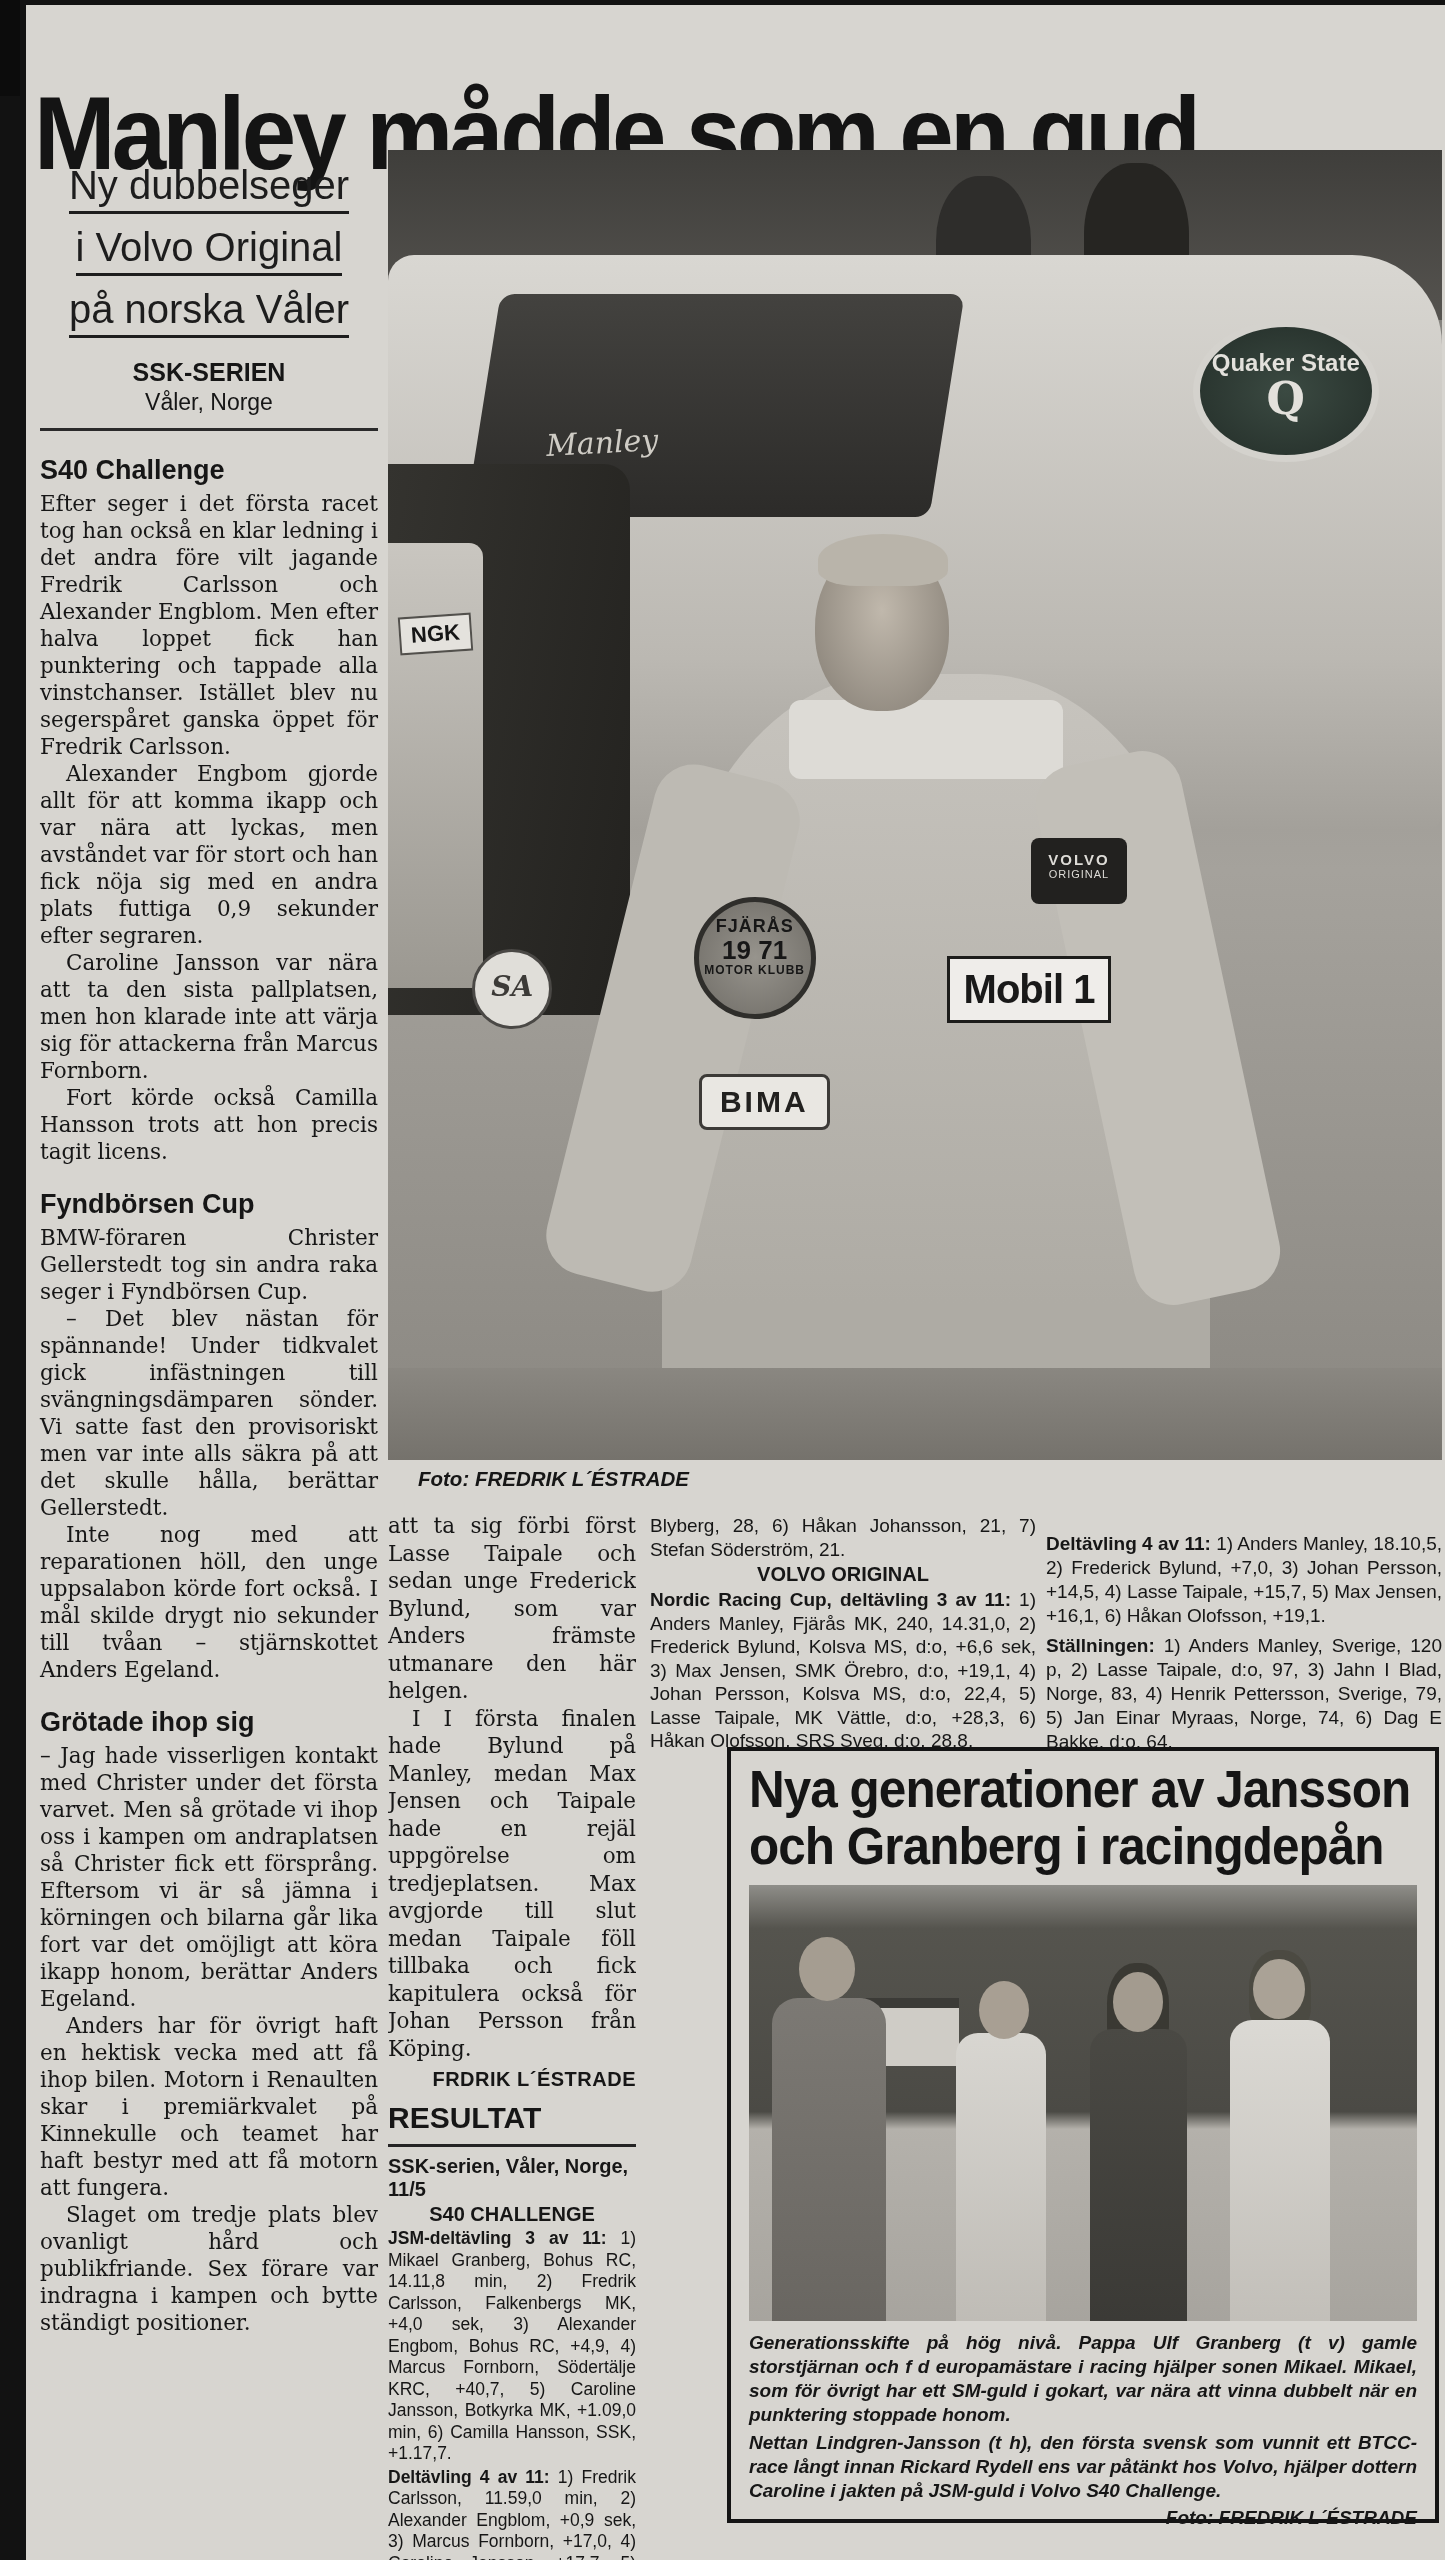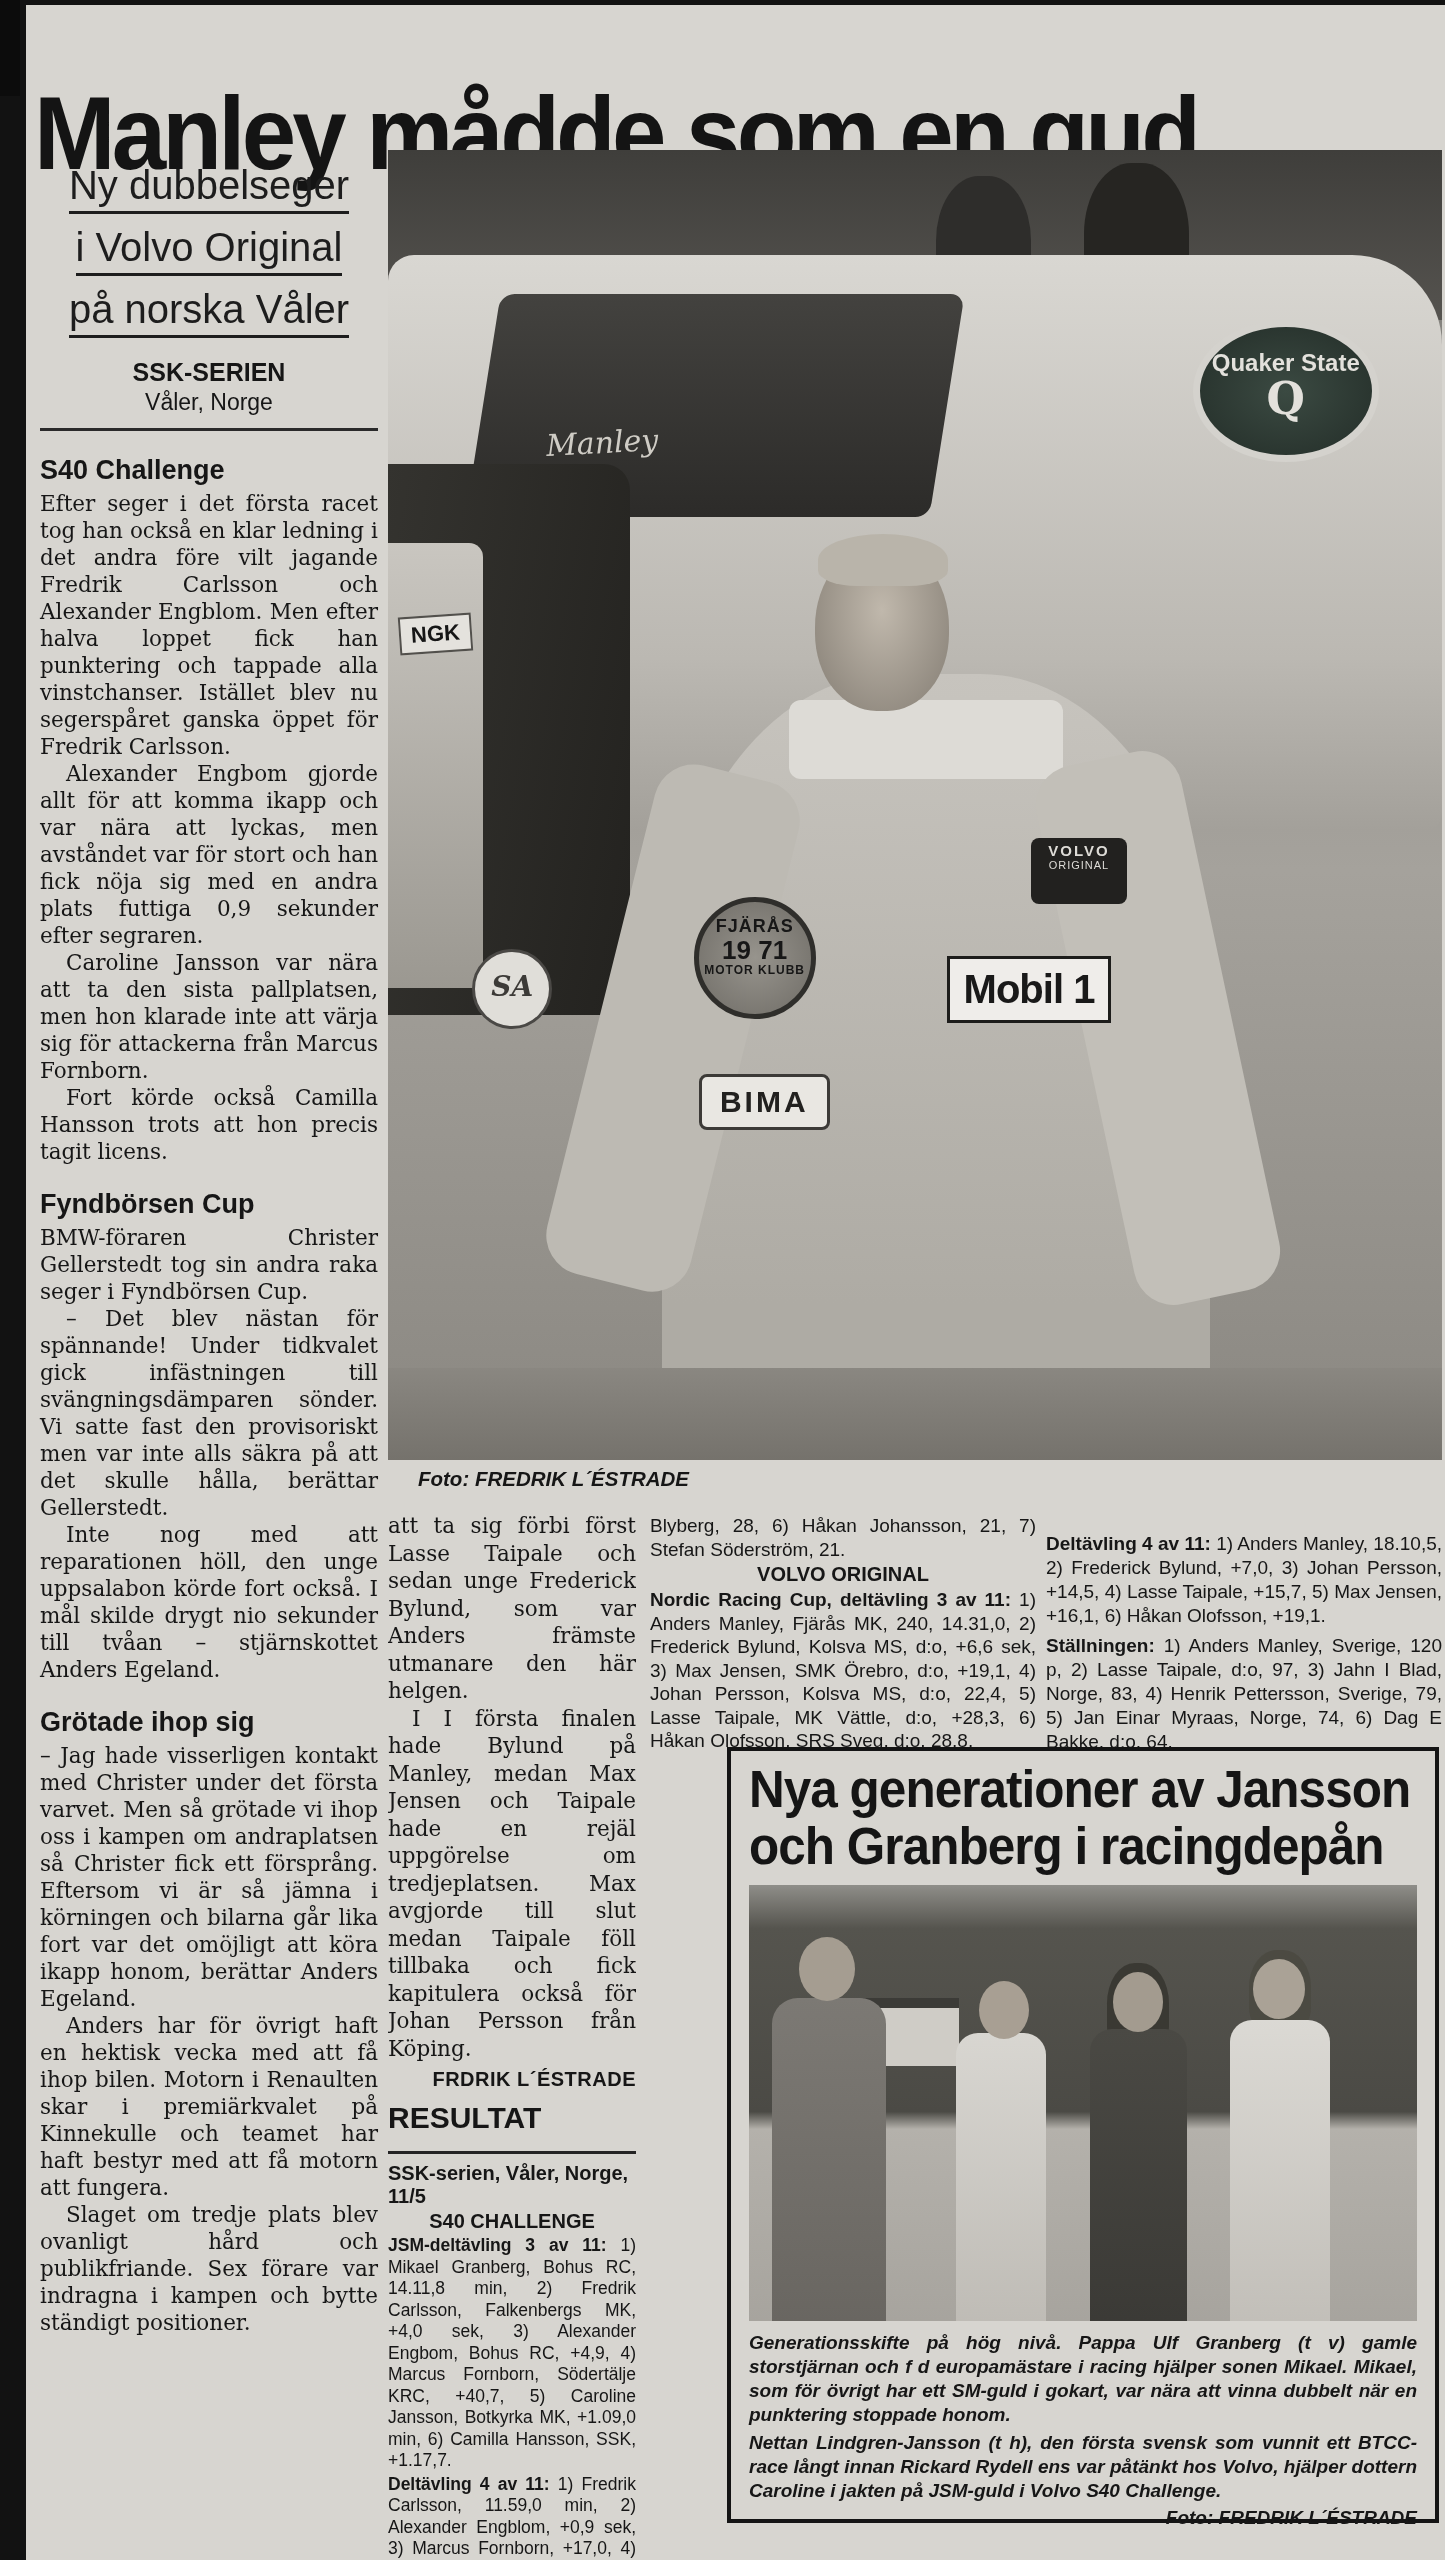--- a/index.html
+++ b/index.html
@@ -60,41 +60,41 @@
   .ph-arm-l{left:20%;top:47%;width:14%;height:40%;background:#bdbab3;border-radius:40px;transform:rotate(14deg);}
   .ph-arm-r{left:66%;top:46%;width:14%;height:42%;background:#c2bfb8;border-radius:40px;transform:rotate(-12deg);}
   .ph-club{left:29%;top:57%;width:112px;height:112px;background:radial-gradient(#97948d,#6f6c66);
      border:5px solid #2f2e2b;border-radius:50%;text-align:center;color:#171717;}
   .ph-club .c1{display:block;font-weight:bold;font-size:18px;margin-top:14px;letter-spacing:1px;}
   .ph-club .c2{display:block;font-weight:bold;font-size:26px;line-height:26px;}
   .ph-club .c3{display:block;font-weight:bold;font-size:12px;letter-spacing:1px;}
   .ph-sa{left:8%;top:61%;width:74px;height:74px;background:#e0ded9;border:3px solid #4a4845;border-radius:50%;
      text-align:center;font-family:"DejaVu Serif",serif;font-style:italic;font-weight:bold;font-size:28px;line-height:70px;color:#3c3a37;}
   .ph-volvopatch{left:61%;top:52.5%;width:96px;height:66px;background:#22211f;border-radius:8px;text-align:center;color:#dedcd7;}
-  .ph-volvopatch .v1{display:block;font-size:15px;font-weight:bold;margin-top:4px;letter-spacing:2px;}
+  .ph-volvopatch .v1{display:block;font-size:15px;font-weight:bold;margin-top:13px;letter-spacing:2px;}
   .ph-volvopatch .v2{display:block;font-size:11px;letter-spacing:1px;}
   .ph-mobil{left:53%;top:61.5%;padding:8px 14px;background:#efedea;border:3px solid #1d1d1b;
      font-weight:bold;font-size:40px;letter-spacing:-1px;color:#191919;}
   .ph-bima{left:29.5%;top:70.5%;padding:8px 18px;background:#e9e7e2;border:3px solid #3c3a37;border-radius:8px;
      font-weight:bold;font-size:30px;letter-spacing:3px;color:#22211f;}
   .ph-ground{left:0;bottom:0;width:100%;height:7%;background:linear-gradient(#8a8781,#75726c);}
 
   
   .caption-main{position:absolute;left:392px;top:1466px;width:1048px;display:flex;justify-content:space-between;
      font-weight:bold;font-style:italic;font-size:20.5px;line-height:26px;}
   .caption-main .credit{white-space:nowrap;margin-left:26px;}
 
   
   .col-a{position:absolute;left:388px;top:1512px;width:248px;height:1048px;overflow:hidden;}
   .col-b{position:absolute;left:650px;top:1514px;width:386px;}
   .col-c{position:absolute;left:1046px;top:1532px;width:396px;}
   .cont-p{font-family:"DejaVu Serif",serif;font-size:21.5px;line-height:27.5px;text-align:justify;margin:0;}
   .cont-p.ind{text-indent:24px;}
   .byline{text-align:right;font-weight:bold;font-size:20px;letter-spacing:0.5px;margin:6px 0 10px 0;}
-  .res-title{font-weight:bold;font-size:30px;border-bottom:3px solid #242424;padding-bottom:16px;margin:10px 0 8px 0;}
+  .res-title{font-weight:bold;font-size:30px;border-bottom:3px solid #242424;padding-bottom:9px;margin:10px 0 8px 0;}
   .res-dateline{font-weight:bold;font-size:20px;margin:0 0 2px 0;}
   .res-subhead{font-weight:bold;font-size:20px;text-align:center;margin:0 0 2px 0;}
   .res{font-size:17.5px;line-height:21.5px;text-align:justify;margin:0 0 2px 0;}
   .res .res-lead{font-weight:bold;}
   .colb-res{font-size:19px;line-height:23.5px;}
   .colc-res{font-size:19px;line-height:24px;margin-bottom:6px;}
 
   
   .box2{position:absolute;left:727px;top:1747px;width:712px;height:776px;border:4px solid #141414;
      padding:10px 18px;box-sizing:border-box;background:#d7d5d0;}

